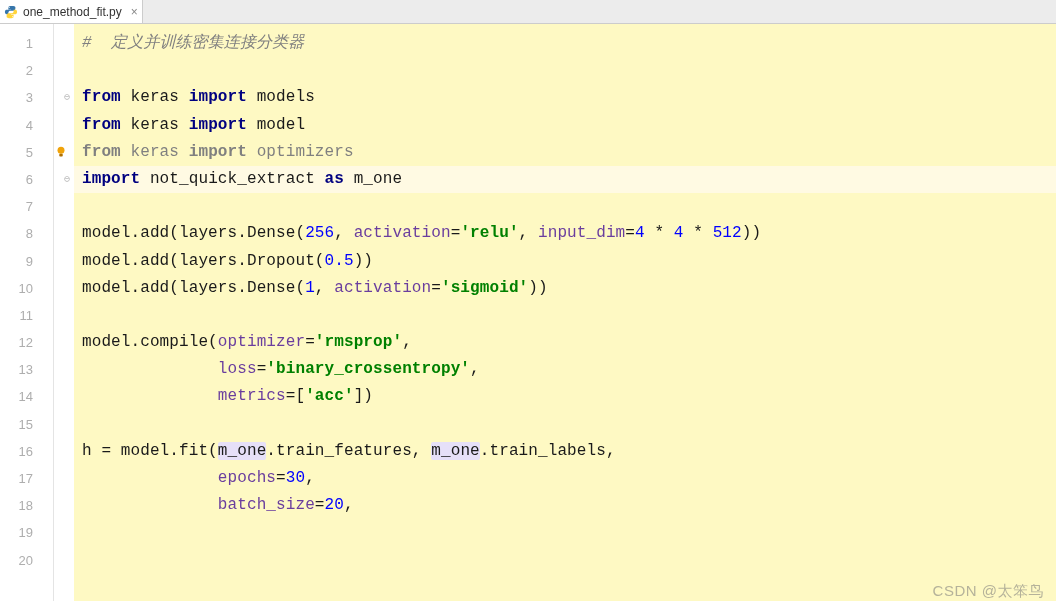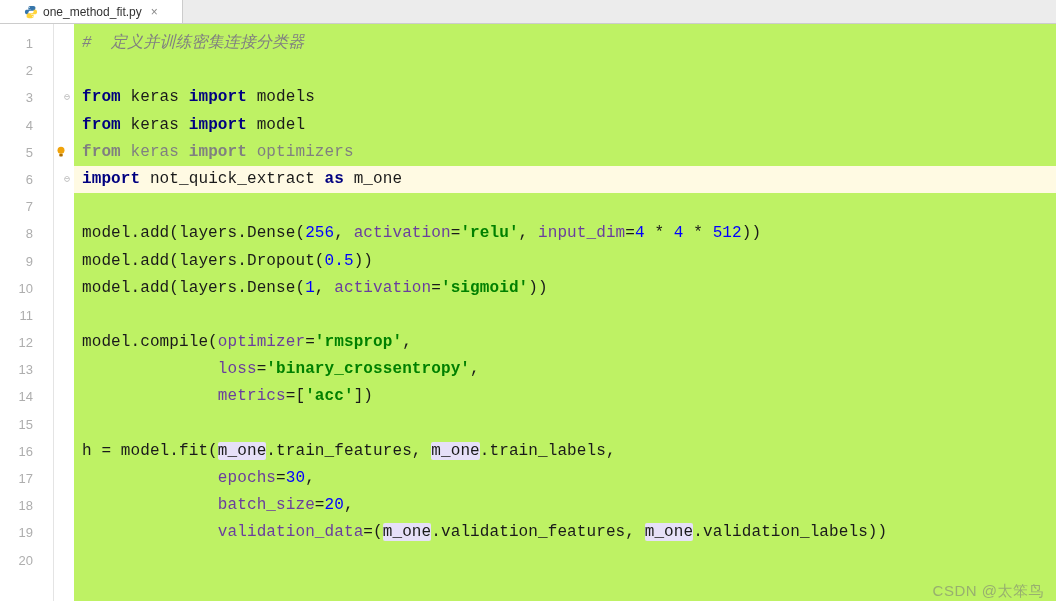--- a/index.html
+++ b/index.html
@@ -15,21 +15,21 @@
     .tab-bar {
       height: 24px;
       background: #ececec;
       border-bottom: 1px solid #cccccc;
       display: flex;
       align-items: stretch;
     }
     .tab {
       display: flex;
       align-items: center;
-      padding: 0 24px;
+      padding: 0 4px;
       background: #ffffff;
       border-right: 1px solid #cccccc;
       font-family: -apple-system, BlinkMacSystemFont, "Segoe UI", Arial, sans-serif;
       font-size: 12px;
       gap: 5px;
       cursor: pointer;
     }
     .tab .py-icon {
       width: 14px;
       height: 14px;
@@ -87,21 +87,21 @@
       position: absolute;
       left: 0;
       top: 50%;
       transform: translateY(-50%);
       width: 14px;
       height: 14px;
     }
     .code-area {
       flex: 1;
       padding-top: 6px;
-      background: #bef264;
+      background: #fef9c3;
       position: relative;
     }
     .code-line {
       height: 27.2px;
       line-height: 27.2px;
       padding-left: 8px;
       white-space: pre;
       font-family: "Consolas", "Monaco", "Courier New", monospace;
       font-size: 16px;
       letter-spacing: 0.1px;
@@ -212,17 +212,16 @@
     <div class="code-line"><span class="c-default">model.add(layers.Dropout(</span><span class="c-number">0.5</span><span class="c-default">))</span></div>
     <div class="code-line"><span class="c-default">model.add(layers.Dense(</span><span class="c-number">1</span><span class="c-default">, </span><span class="c-param">activation</span><span class="c-default">=</span><span class="c-string">'sigmoid'</span><span class="c-default">))</span></div>
     <div class="code-line"></div>
     <div class="code-line"><span class="c-default">model.compile(</span><span class="c-param">optimizer</span><span class="c-default">=</span><span class="c-string">'rmsprop'</span><span class="c-default">,</span></div>
     <div class="code-line"><span class="c-default">              </span><span class="c-param">loss</span><span class="c-default">=</span><span class="c-string">'binary_crossentropy'</span><span class="c-default">,</span></div>
     <div class="code-line"><span class="c-default">              </span><span class="c-param">metrics</span><span class="c-default">=[</span><span class="c-string">'acc'</span><span class="c-default">])</span></div>
     <div class="code-line"></div>
     <div class="code-line"><span class="c-default">h = model.fit(</span><span class="c-default usage-hl">m_one</span><span class="c-default">.train_features, </span><span class="c-default usage-hl">m_one</span><span class="c-default">.train_labels,</span></div>
     <div class="code-line"><span class="c-default">              </span><span class="c-param">epochs</span><span class="c-default">=</span><span class="c-number">30</span><span class="c-default">,</span></div>
     <div class="code-line"><span class="c-default">              </span><span class="c-param">batch_size</span><span class="c-default">=</span><span class="c-number">20</span><span class="c-default">,</span></div>
-    <div class="code-line"><span class="c-default">              </span><span class="c-param">validation_data</span><span class="c-default">=(</span><span class="c-default usage-hl">m_one</span><span class="c-default">.validation_features, </span><span class="c-default usage-hl">m_one</span><span class="c-default">.validation_labels))</span></div>
   </div>
 </div>
 
 <div class="watermark">CSDN @太笨鸟</div>
 
 </body></html>

